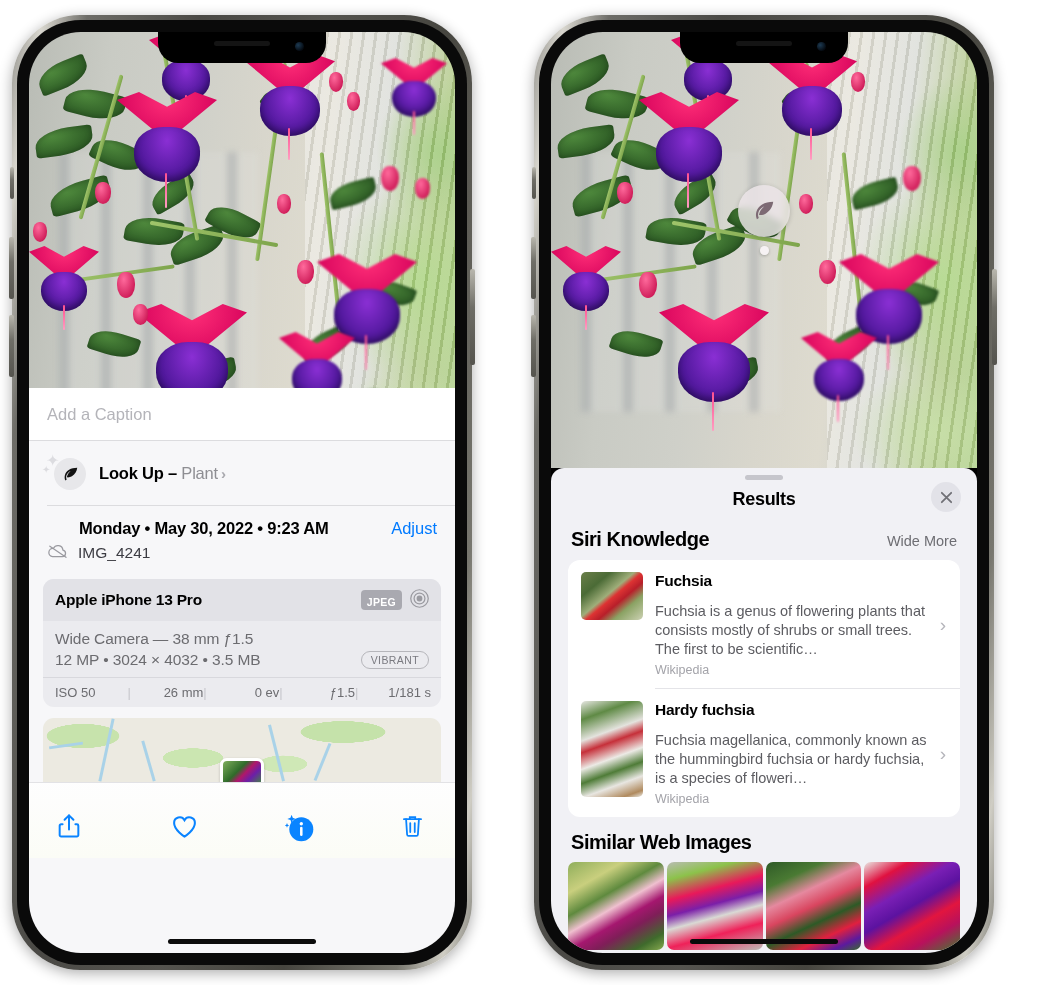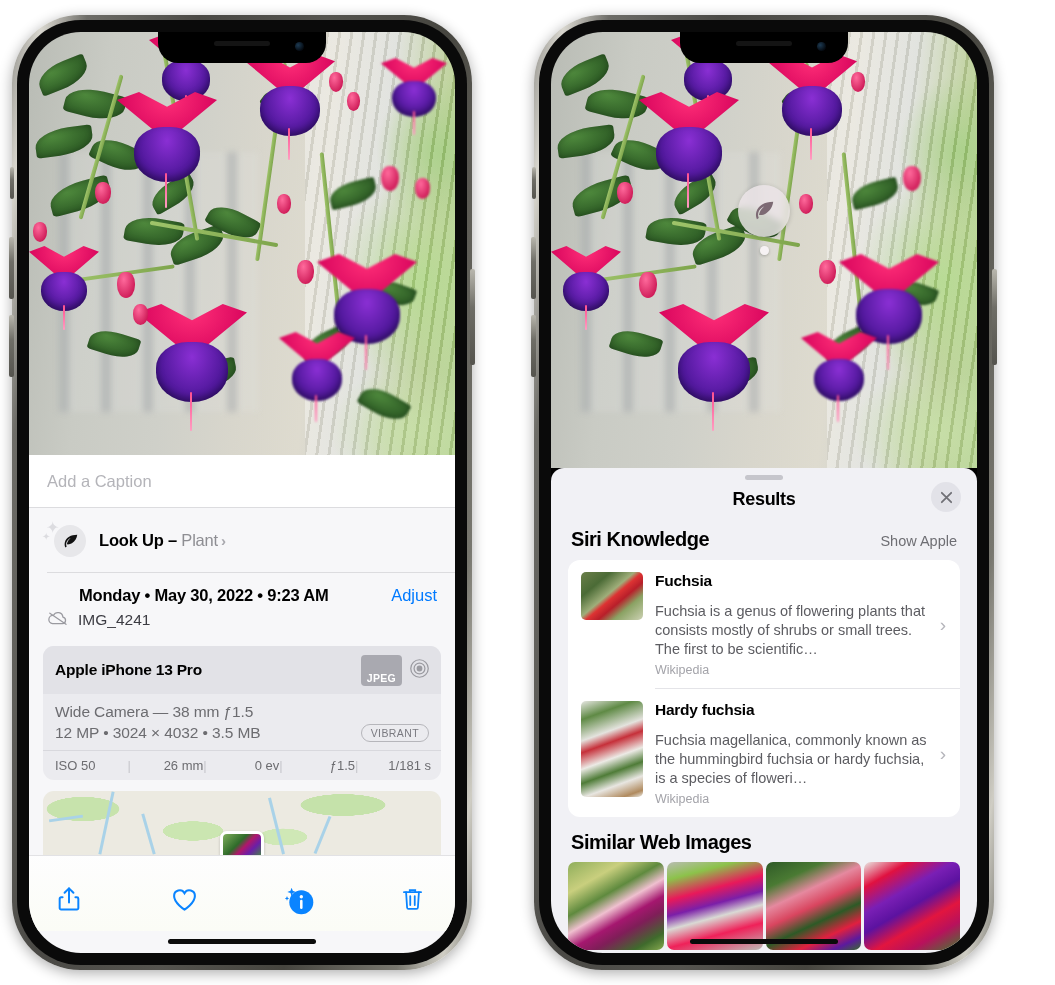--- a/index.html
+++ b/index.html
@@ -182,21 +182,21 @@
   }
   .cam-head {
     display:flex; align-items:center; justify-content:space-between;
     padding:9px 11px 8px 12px;
     background:#e2e2e7;
   }
   .cam-model { font-size:15.5px; font-weight:700; color:#000; letter-spacing:-.2px; }
   .cam-head-right { display:flex; align-items:center; gap:7px; }
   .jpeg-badge {
     background:#a9a9b0; color:#fff; font-size:10.5px; font-weight:700;
-    padding:17px 6px 2px; border-radius:4px; letter-spacing:.3px;
+    padding:6px 6px 2px; border-radius:4px; letter-spacing:.3px;
   }
   .cam-body { padding:9px 12px 8px 12px; }
   .cam-line { font-size:15.5px; color:#6c6c70; letter-spacing:-.1px; }
   .cam-line2 { display:flex; align-items:center; justify-content:space-between; margin-top:3px; }
   .vibrant-badge {
     border:1px solid #b6b6bb; color:#7a7a80; font-size:10.5px;
     padding:2px 9px 2px; border-radius:9px; letter-spacing:.4px; font-weight:400;
   }
   .exif-row {
     display:flex; align-items:center;
@@ -391,21 +391,21 @@
         <div class="bud" style="left:104px; top:272px; width:15px; height:21px;"></div>
         <div class="bud" style="left:268px; top:228px; width:17px; height:24px;"></div>
         <div class="bud" style="left:300px; top:40px;  width:14px; height:20px;"></div>
         <div class="bud" style="left:318px; top:60px;  width:13px; height:19px;"></div>
         <div class="bud blur-sm" style="left:352px;top:134px; width:18px; height:25px;"></div>
         <div class="bud blur-sm" style="left:386px;top:146px; width:15px; height:21px;"></div>
         <div class="bud" style="left:248px; top:162px; width:14px; height:20px;"></div>
         <div class="bud" style="left:4px;   top:190px; width:14px; height:20px;"></div>
       </div>
 
-      <div class="info-panel" style="height:498px;">
+      <div class="info-panel" style="height:565px;">
 
         <div class="caption-row">Add a Caption</div>
 
         <div class="lookup-row">
           <div class="lookup-icon-wrap">
             <span class="sparkle s1">✦</span>
             <span class="sparkle s2">✦</span>
             <span class="lookup-circle">
               <svg width="19" height="19" viewBox="0 0 24 24" fill="#111">
                 <path d="M20.5 3.5c-8 0-14 3.5-15.6 9.4-.7 2.6-.2 5 .6 6.6l1.7-1.1c-.6-1.3-1-3.1-.4-5.1.7-2.5 2.6-4.5 5.5-5.8-2 1.6-3.5 3.6-4.3 5.8-.3.8-.5 1.6-.6 2.3 2.2.3 4.5-.1 6.4-1.3 4.1-2.5 6.2-6.7 6.7-10.8z"></path>
@@ -611,21 +611,21 @@
           <span class="sheet-title">Results</span>
           <span class="close-btn">
             <svg width="15" height="15" viewBox="0 0 16 16" fill="none" stroke="#707076" stroke-width="1.9" stroke-linecap="round">
               <path d="M3 3 13 13M13 3 3 13"></path>
             </svg>
           </span>
         </div>
 
         <div class="section-head">
           <span class="section-title">Siri Knowledge</span>
-          <span class="show-more">Show Apple</span>
+          <span class="show-more">Wide More</span>
         </div>
 
         <div class="knowledge-card">
 
           <div class="k-item">
             <div class="k-thumb a" style="background:linear-gradient(140deg,#6b7f4a 0%,#4b6b36 25%,#9fae7a 45%,#d33 52%,#b81f2a 62%,#8aa263 75%,#cdd2b4 100%);">
             </div>
             <div class="k-text">
               <div class="k-title">Fuchsia</div>
               <div class="k-desc">Fuchsia is a genus of flowering plants that consists mostly of shrubs or small trees. The first to be scientific…</div>

